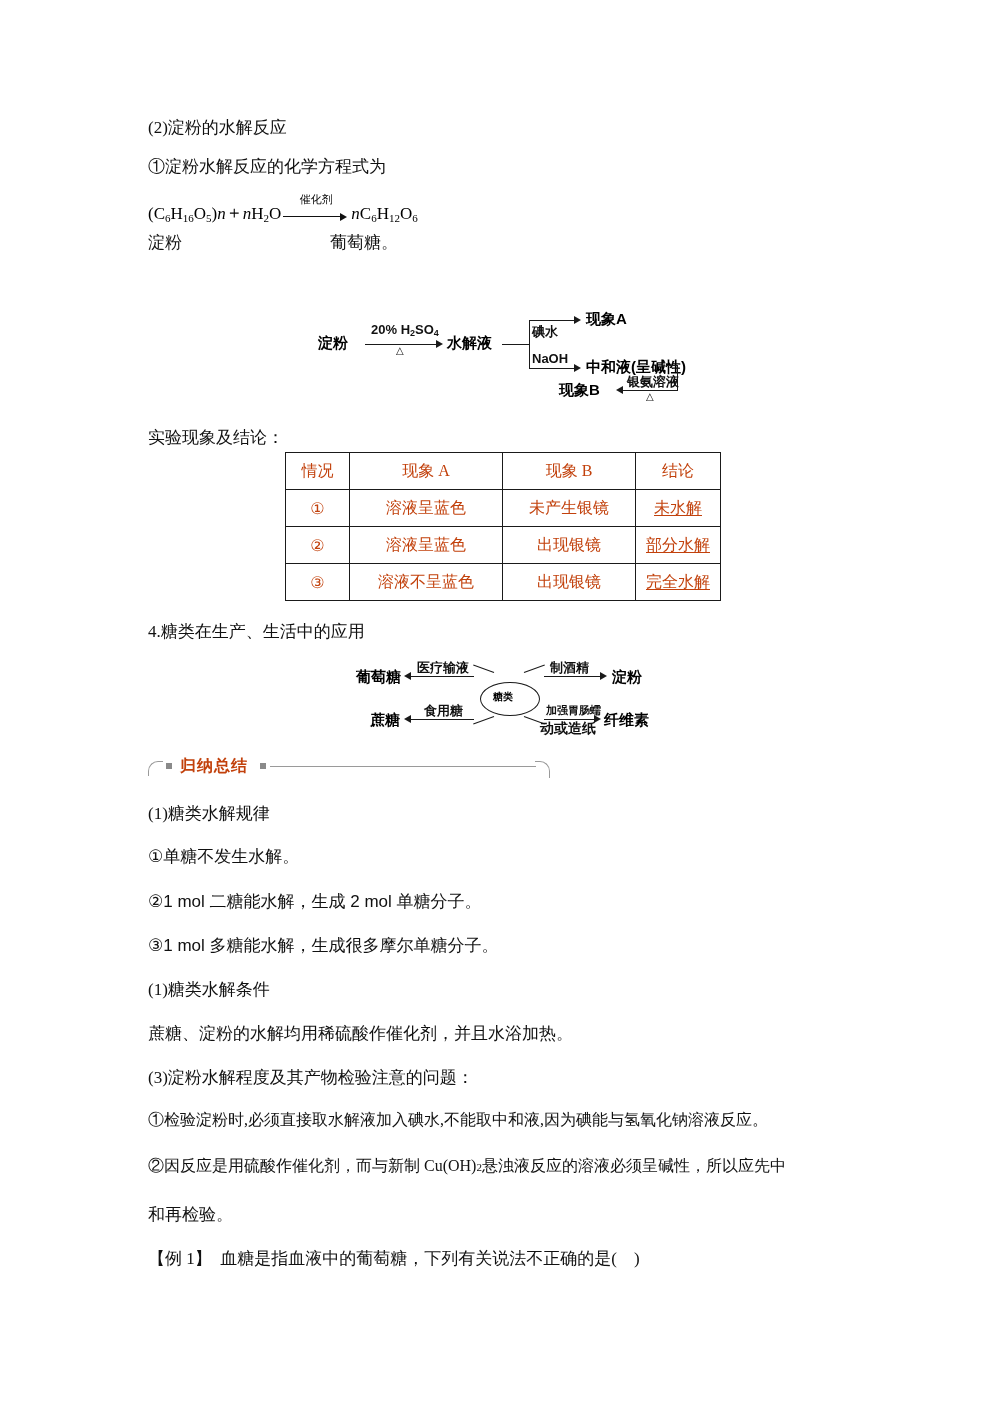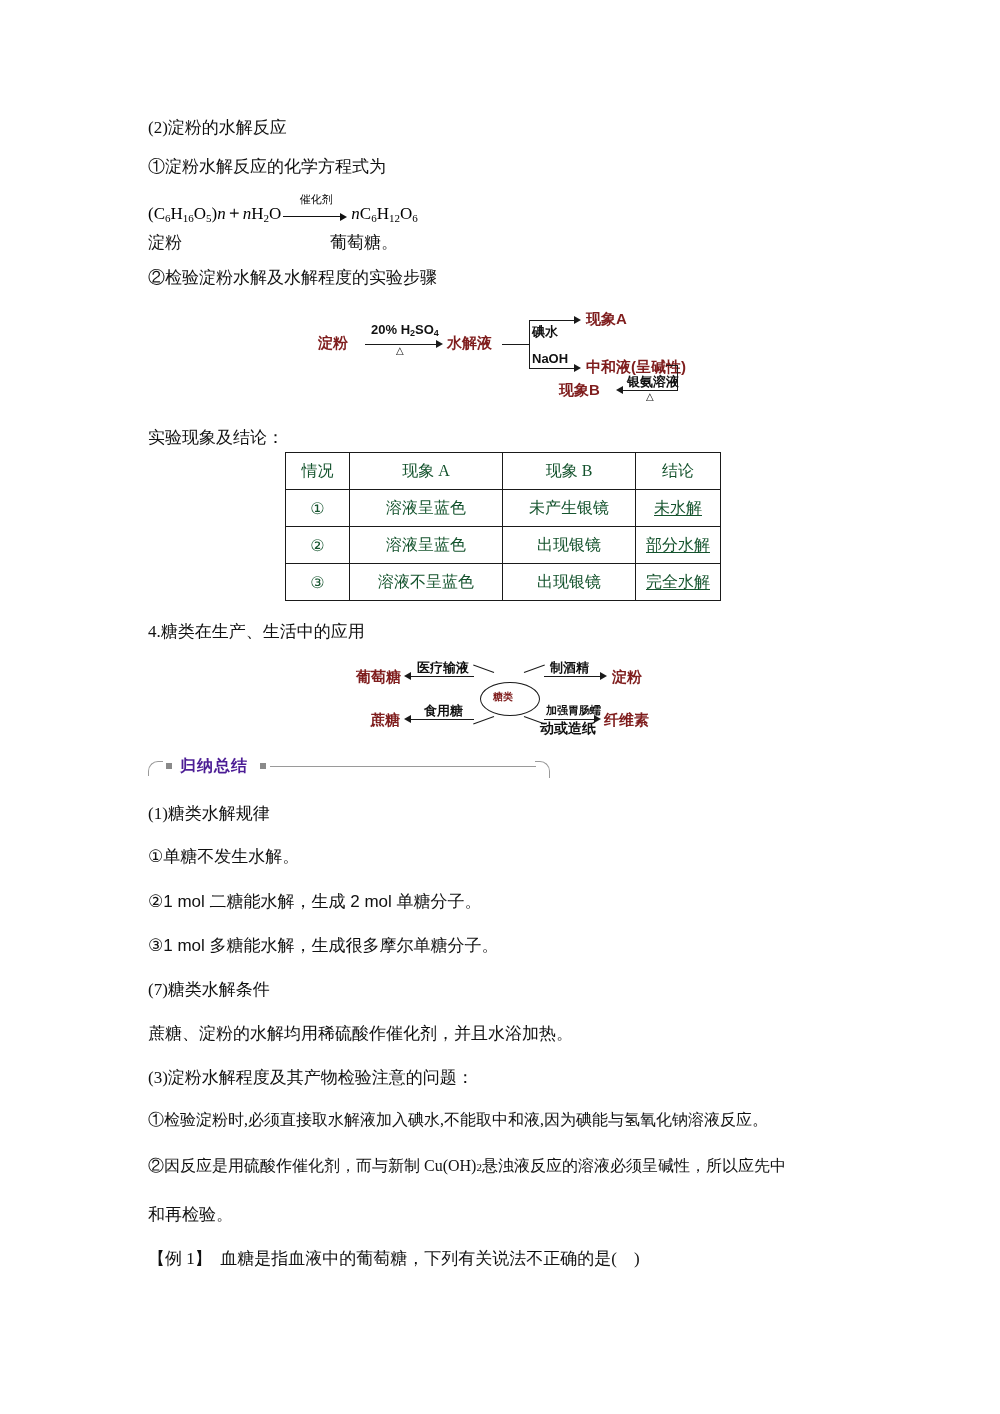--- a/index.html
+++ b/index.html
@@ -98,21 +98,21 @@
     font-weight: bold;
     white-space: nowrap;
     color: #111;
   }
   .fnode {
     position: absolute;
     font-size: 15px;
     font-family: "Liberation Sans", "DejaVu Sans", sans-serif;
     font-weight: bold;
     white-space: nowrap;
-    color: #7f1d1d;
+    color: #000000;
   }
   .tri {
     position: absolute;
     font-size: 10px;
     color: #111;
     font-family: "DejaVu Sans", sans-serif;
   }
   .small-sub { font-size: 9px; vertical-align: -2px; }
 
   
@@ -122,21 +122,21 @@
     top: 452px;
     border-collapse: collapse;
     font-size: 16px;
   }
   table.conc td {
     border: 1px solid #1a1a1a;
     text-align: center;
     padding: 0;
     height: 36px;
     font-family: "Liberation Serif", "DejaVu Serif", serif;
-    color: #14532d;
+    color: #c2410c;
   }
   table.conc td.c1 { width: 63px; }
   table.conc td.c2 { width: 152px; }
   table.conc td.c3 { width: 132px; }
   table.conc td.c4 { width: 84px; }
   .ul { text-decoration: underline; text-underline-offset: 2px; }
 
   
   .ellipse {
     position: absolute;
@@ -153,21 +153,21 @@
     width: 402px;
     height: 26px;
   }
   .summary-head .title {
     position: absolute;
     left: 32px;
     top: 0px;
     font-family: "Liberation Sans", "DejaVu Sans", sans-serif;
     font-weight: bold;
     font-size: 16px;
-    color: #4c1d95;
+    color: #c2410c;
     letter-spacing: 1px;
   }
   .summary-head .bullet {
     position: absolute;
     width: 6px; height: 6px;
     background: #8a8a8a;
     top: 7px;
   }
   .rule {
     position: absolute;
@@ -219,21 +219,20 @@
       <span class="lbl">催化剂</span>
       <span class="line"></span>
       <span class="head"></span>
     </span>
     <span><span class="ital">n</span>C<span class="sub">6</span>H<span class="sub">12</span>O<span class="sub">6</span></span>
   </div>
 
   <div class="txt" style="left:148px; top:233px;">淀粉</div>
   <div class="txt" style="left:330px; top:233px;">葡萄糖。</div>
 
-  <div class="txt" style="left:148px; top:268px;">②检验淀粉水解及水解程度的实验步骤</div>
 
   <div>
 
     <div class="fnode" style="left:318px; top:334px;">淀粉</div>
 
     <div class="flab" style="left:371px; top:322px;">20% H<span class="small-sub">2</span>SO<span class="small-sub">4</span></div>
     <div class="ln hl" style="left:365px; top:344px; width:73px;"></div>
     <div class="ahead-r" style="left:436px; top:340px;"></div>
     <div class="tri" style="left:396px; top:345px;">△</div>
 
@@ -331,21 +330,21 @@
     <div class="title">归纳总结</div>
     <div class="bullet" style="left:112px;"></div>
     <div class="rule" style="left:122px; top:10px; width:266px;"></div>
     <div class="corner-r"></div>
   </div>
 
   <div class="body-line serif-line" style="top:802px;">(1)糖类水解规律</div>
   <div class="body-line" style="top:845px;">①单糖不发生水解。</div>
   <div class="body-line" style="top:890px;">②1 mol 二糖能水解，生成 2 mol 单糖分子。</div>
   <div class="body-line" style="top:934px;">③1 mol 多糖能水解，生成很多摩尔单糖分子。</div>
-  <div class="body-line serif-line" style="top:978px;">(7)糖类水解条件</div>
+  <div class="body-line serif-line" style="top:978px;">(1)糖类水解条件</div>
   <div class="body-line" style="top:1022px;">蔗糖、淀粉的水解均用稀硫酸作催化剂，并且水浴加热。</div>
   <div class="body-line serif-line" style="top:1066px;">(3)淀粉水解程度及其产物检验注意的问题：</div>
   <div class="body-line serif-line" style="top:1110px; font-size:16px;">①检验淀粉时,必须直接取水解液加入碘水,不能取中和液,因为碘能与氢氧化钠溶液反应。</div>
 
   <div class="body-line serif-line" style="top:1156px; font-size:16px;">②因反应是用硫酸作催化剂，而与新制 Cu(OH)<span class="sub" style="font-size:11px;">2</span>悬浊液反应的溶液必须呈碱性，所以应先中</div>
 
   <div class="body-line" style="top:1203px;">和再检验。</div>
 
   <div class="body-line serif-line" style="top:1247px;"><span>【例 1】</span>&nbsp;&nbsp;<span>血糖是指血液中的葡萄糖，下列有关说法不正确的是(</span>&nbsp;&nbsp;&nbsp;&nbsp;<span>)</span></div>
 

